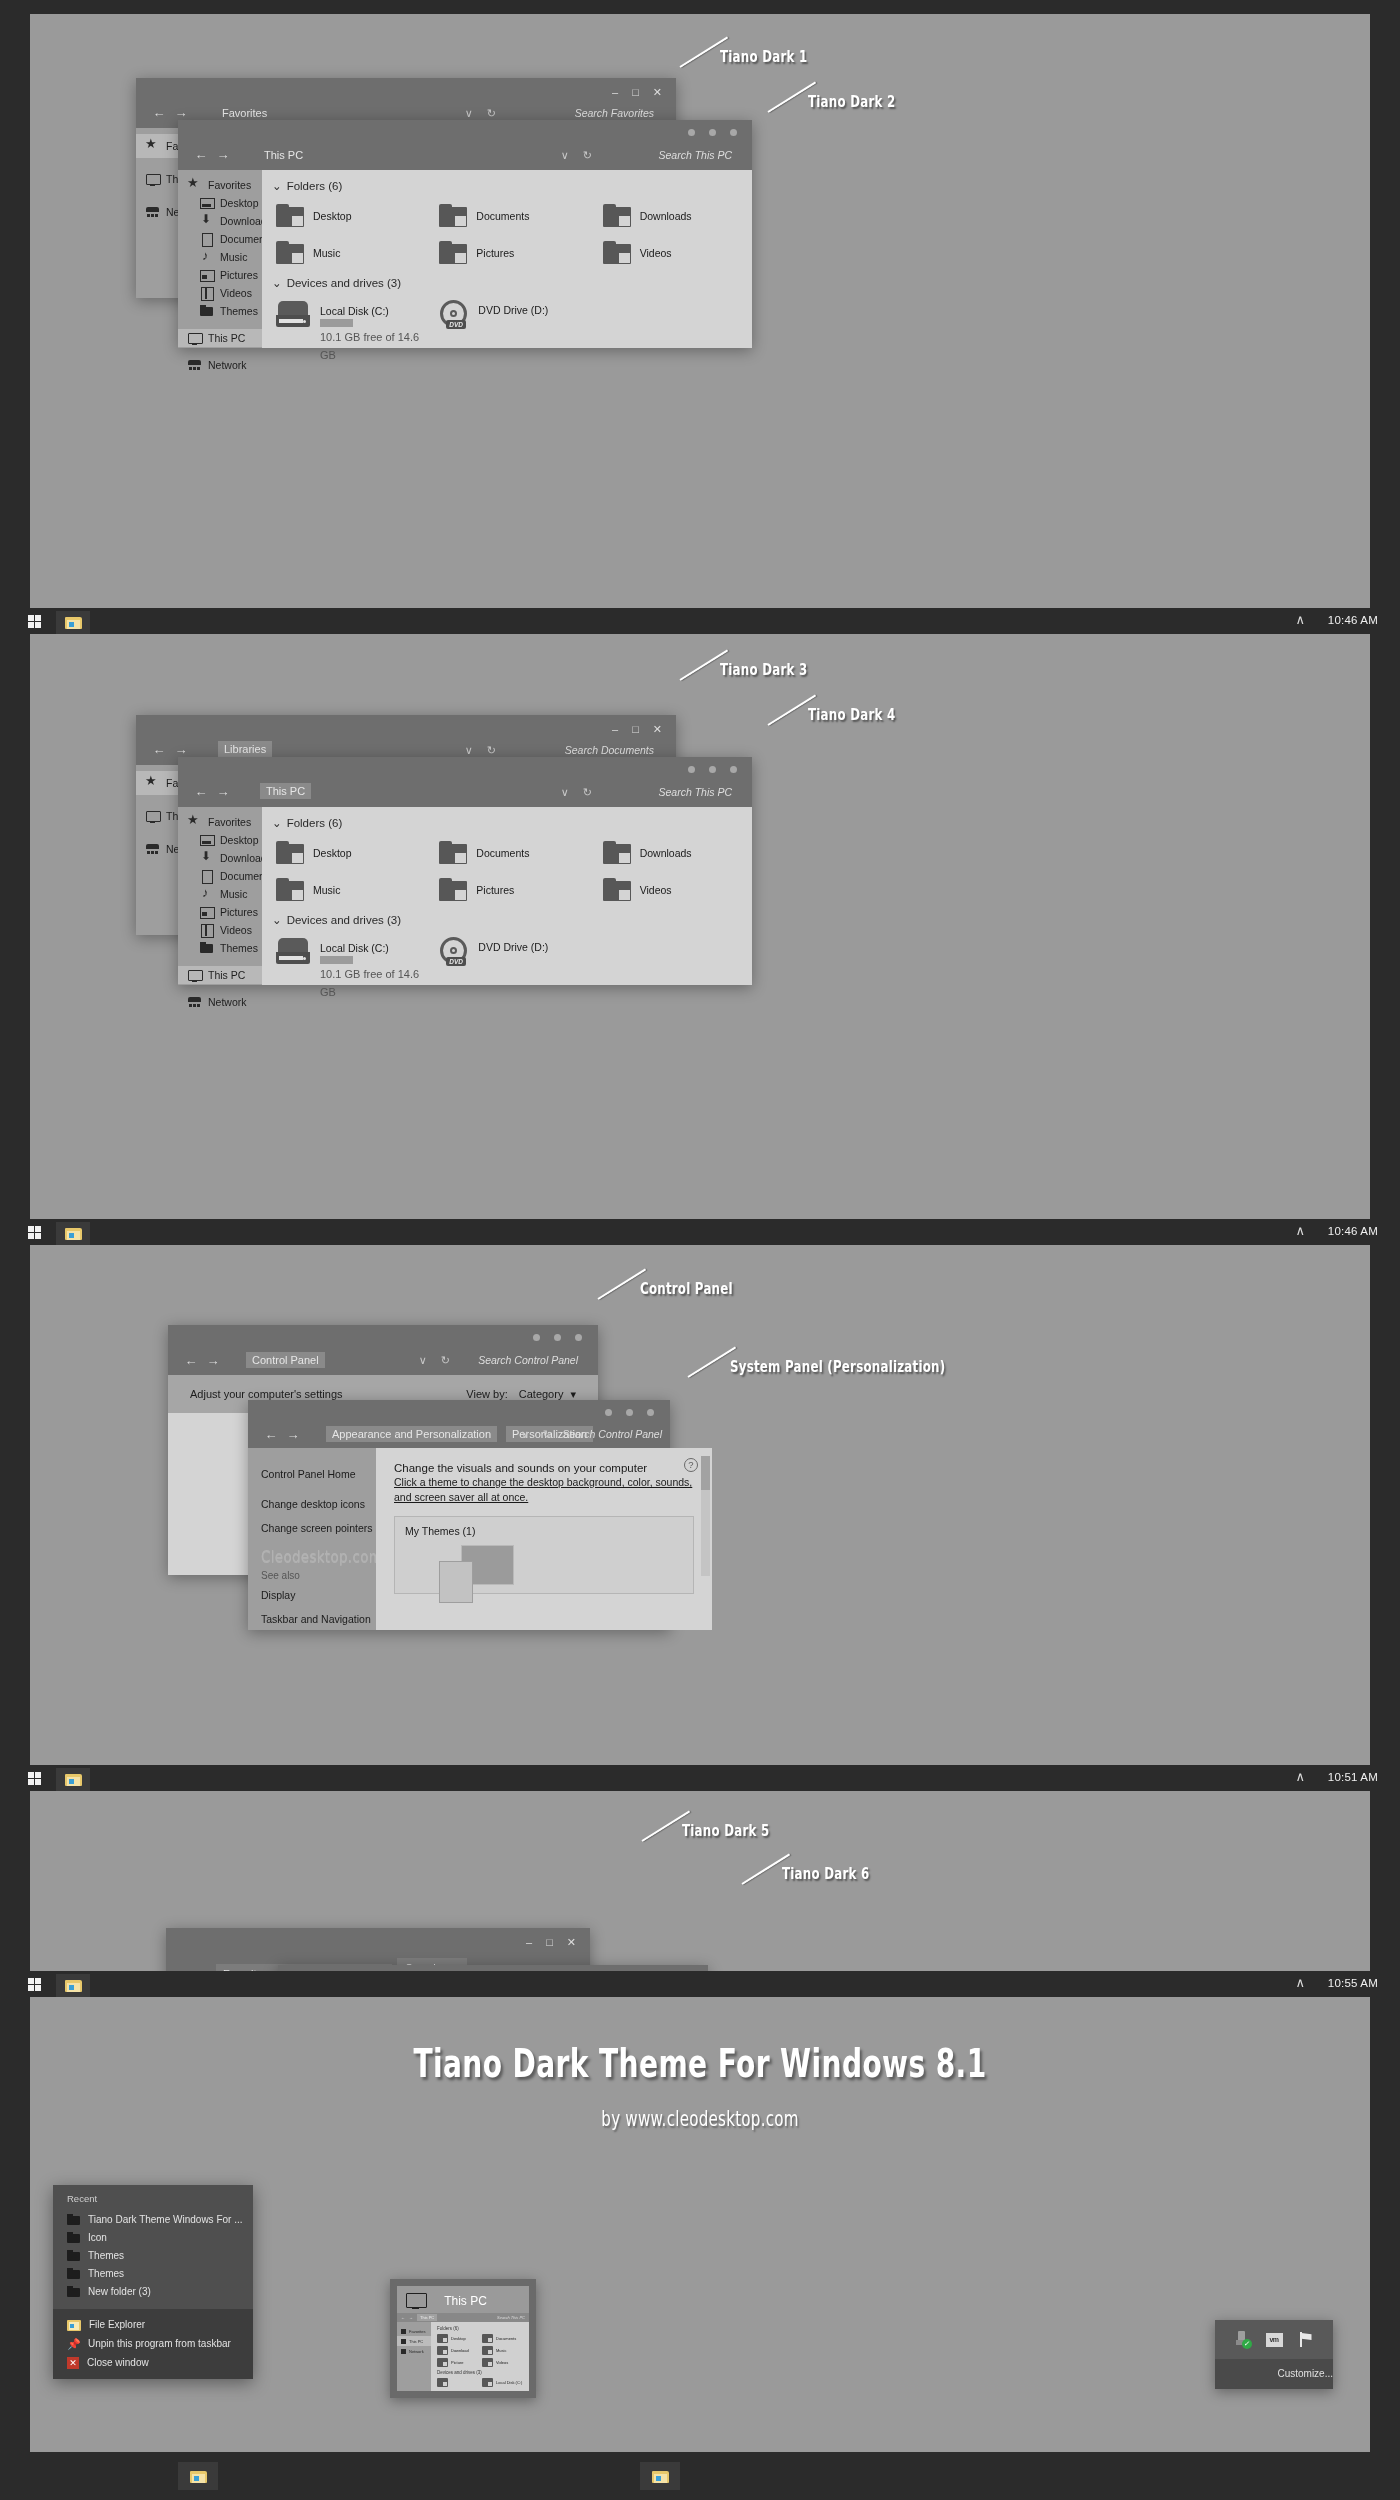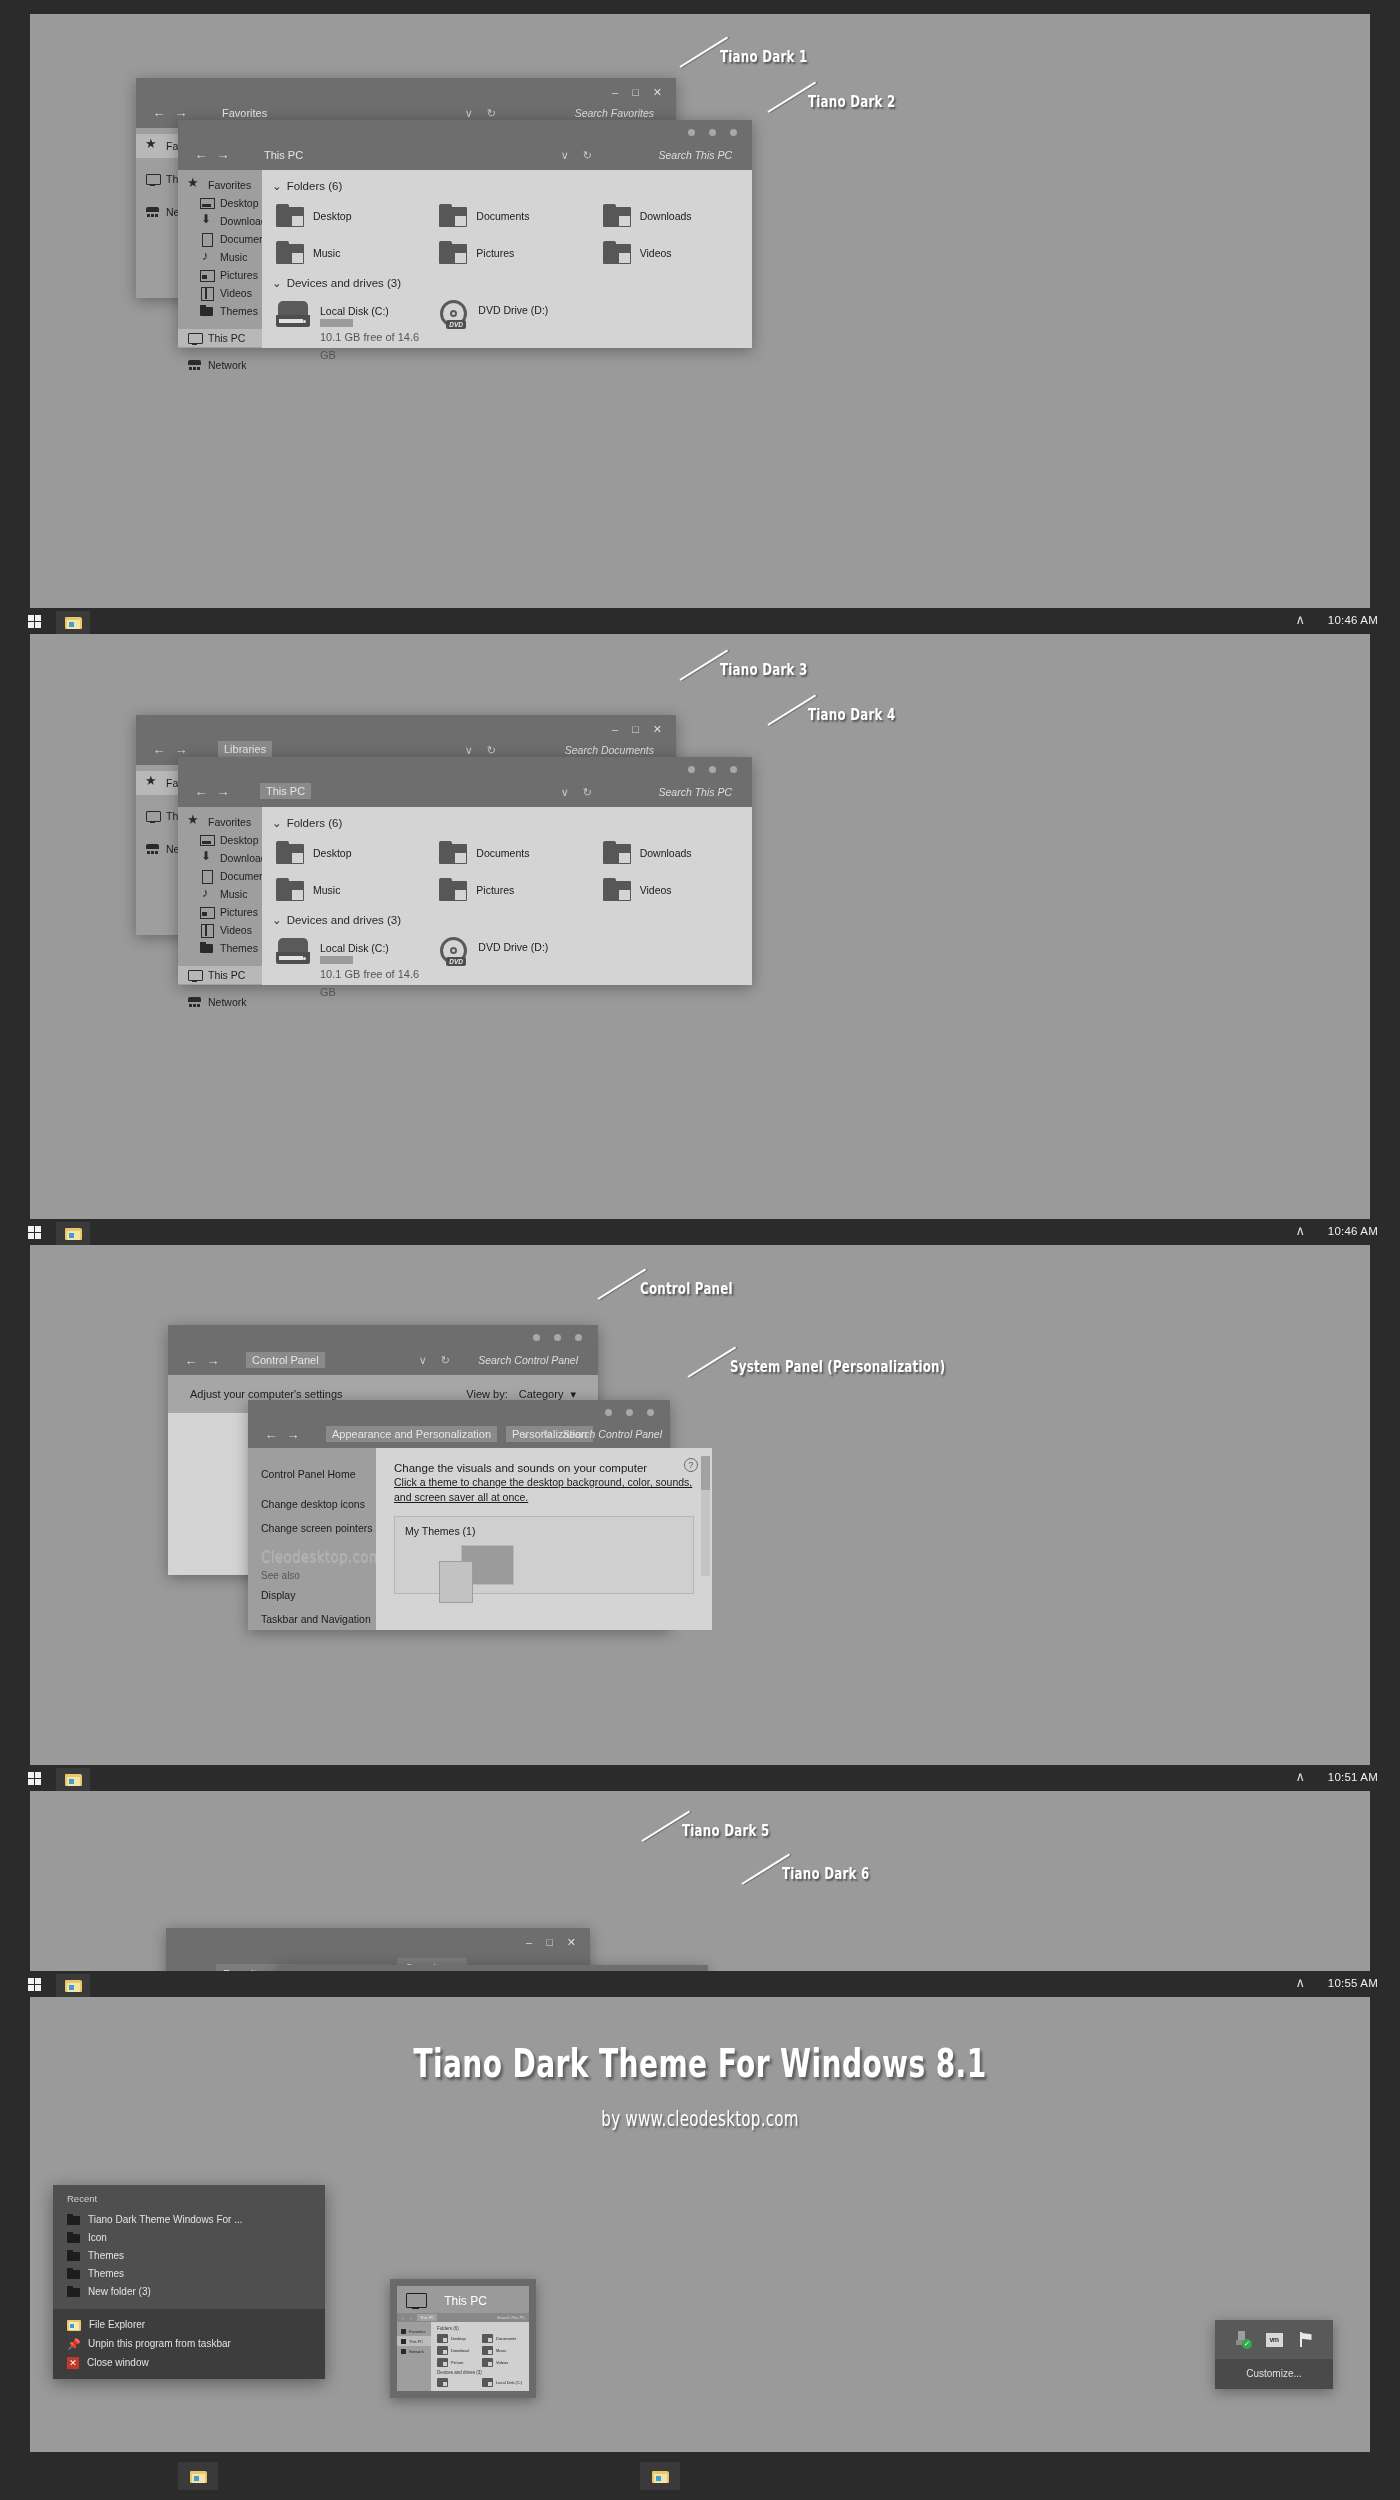--- a/index.html
+++ b/index.html
@@ -212,21 +212,21 @@
   
   .tray { position: absolute; background: #595959; box-shadow: 0 3px 12px rgba(0,0,0,.35); }
   .tray-row { display: flex; gap: 15px; align-items: center; justify-content: center; padding: 11px 16px; }
   .tr-ico { width: 17px; height: 17px; position: relative; }
   .usb .st { position: absolute; left: 4px; top: 0; width: 7px; height: 10px; background: #9e9e9e; border-radius: 1px;}
   .usb .bs { position: absolute; left: 2px; top: 9px; width: 11px; height: 5px; background: #8a8a8a;}
   .usb .ck { position: absolute; right: -1px; bottom: -1px; width: 10px; height: 10px; border-radius: 50%; background: #2faa46; color:#fff; font-size:7px; text-align:center; line-height:10px;}
   .vm { width: 17px; height: 14px; background: #d8d8d8; color: #333; font-size: 7px; font-weight: 700; text-align: center; line-height: 14px; letter-spacing: -.5px;}
   .flag .pole { position:absolute; left:2px; top:1px; width:2px; height:15px; background:#e8e8e8;}
   .flag .fl { position:absolute; left:4px; top:2px; width:10px; height:7px; background:#e8e8e8; clip-path: polygon(0 0,100% 18%,100% 100%,0 82%);}
-  .tray-cust { background: #4a4a4a; text-align: center; font-size: 10px; color: #e0e0e0; padding: 9px 0 10px 0; }
+  .tray-cust { background: #4a4a4a; text-align: right; font-size: 10px; color: #e0e0e0; padding: 9px 0 10px 0; }
 </style>
 </head>
 <body>
 
 <div class="page">
 
   <div class="band" style="top:14px;height:594px;">
 
     <div class="anno" style="left:690px;top:33px;">Tiano Dark 1</div>
     <div class="leader" style="left:650px;top:52px;width:56px;transform:rotate(-32deg);"></div>
@@ -813,21 +813,21 @@
       </span>
     <span class="tb-chev">∧</span>
     <span class="tb-clock">10:55 AM</span>
   </div>
 
   <div class="band" style="top:1997px;height:455px;">
     <div class="hero-title" style="top:44px;left:0;">Tiano Dark Theme For Windows 8.1</div>
     <div class="hero-sub" style="top:110px;left:0;">by www.cleodesktop.com</div>
 
 
-    <div class="jump" style="left:23px;top:188px;width:272px;">
+    <div class="jump" style="left:23px;top:188px;width:200px;">
       <div class="jump-top">
         <div class="jump-hd">Recent</div>
         <div class="jl-item">
             <span class="jl-f">
               <i class="a"></i>
               <i class="b"></i>
             </span>
             <span>Tiano Dark Theme Windows For ...</span>
           </div>
         <div class="jl-item">

